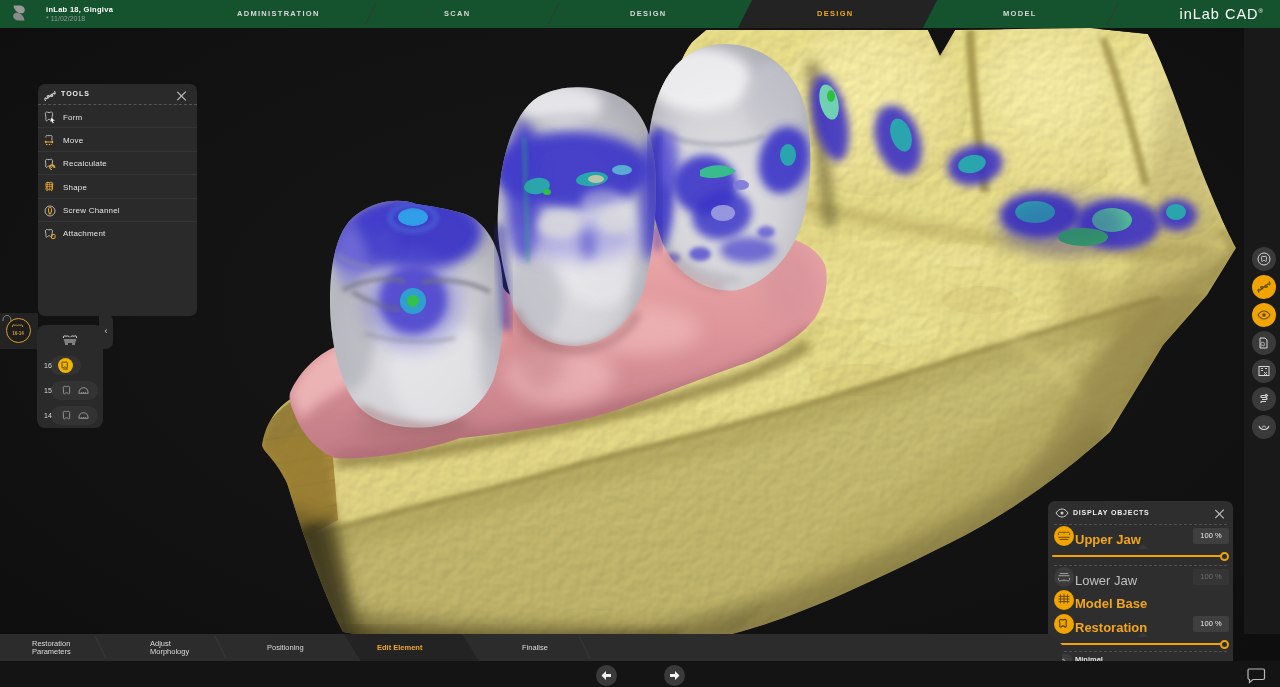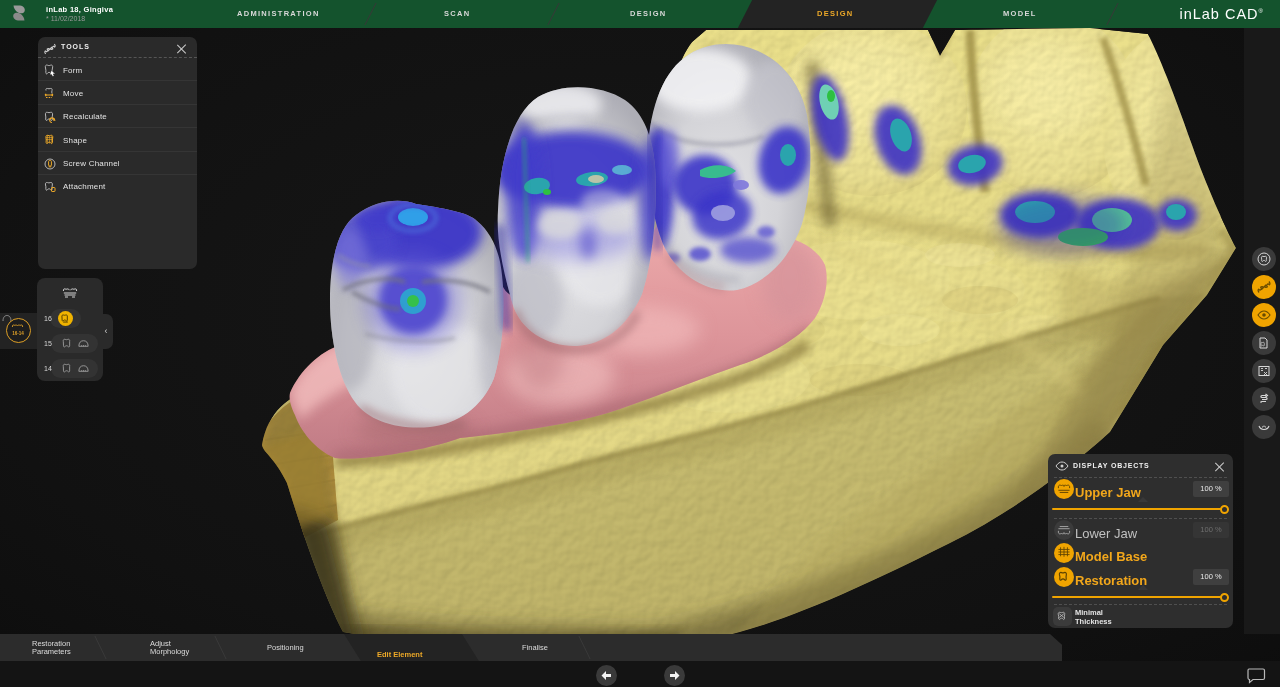--- a/index.html
+++ b/index.html
@@ -10,21 +10,21 @@
   #topbar { position:absolute; left:0; top:0; width:1280px; height:28px; background:#14532d; z-index:20; }
   #topbar .sep { position:absolute; top:3px; height:22px; width:1px; background:#383838; transform:skewX(-27deg); }
   #designtab { position:absolute; left:745px; top:0; width:185px; height:28px; background:#232323; transform:skewX(-27deg); }
   .menuitem { position:absolute; top:0; height:28px; line-height:28px; font-size:7.5px; letter-spacing:1.3px; color:#d8d8d8; font-weight:bold; }
   #logo { position:absolute; left:11px; top:4px; }
   #title1 { position:absolute; left:46px; top:5px; font-size:7.5px; font-weight:bold; color:#fff; letter-spacing:.3px;}
   #title2 { position:absolute; left:46px; top:15px; font-size:7px; color:#989898; }
   #brand { position:absolute; right:16px; top:5.5px; font-size:14.5px; color:#fdfdfd; letter-spacing:1px; }
   #brand sup { font-size:6px; }
   
-  .panel { position:absolute; background:#2a2a2a; border-radius:7px; z-index:10; }
+  .panel { position:absolute; background:#2a2a2a; border-radius:7px; z-index:10;margin-top:47px; }
   .dashed { border-top:1px dashed #4f4f4f; }
   
   #tools { left:38px; top:37px; width:159px; height:232px; }
   #tools .hdr { position:relative; height:20px; }
   #tools .hdr .t { position:absolute; left:23px; top:6px; font-size:7px; font-weight:bold; letter-spacing:1px; color:#eee; }
   #tools .row { position:relative; height:23.4px; border-top:1px solid #353535; }
   #tools .row .txt { position:absolute; left:25px; top:7.5px; font-size:8px; color:#e2e2e2; letter-spacing:.2px; }
   #tools .row svg, #tools .hdr svg { position:absolute; left:5px; top:5px; }
   .closex { position:absolute; width:9px; height:9px; }
   .closex:before, .closex:after { content:""; position:absolute; left:4px; top:-1px; width:1.2px; height:12px; background:#cfcfcf; }
@@ -536,21 +536,21 @@
 
   <div id="tabbar">
     <div class="bg"></div>
     <div class="active"></div>
     <div class="tsep" style="left:100px"></div>
     <div class="tsep" style="left:220px"></div>
     <div class="tsep" style="left:584px"></div>
     <div class="tabtxt" style="left:32px; top:5.5px;">Restoration<br>Parameters</div>
     <div class="tabtxt" style="left:150px; top:5.5px;">Adjust<br>Morphology</div>
     <div class="tabtxt" style="left:267px; top:9.5px;">Positioning</div>
-    <div class="tabtxt" style="left:377px; top:9.5px; color:#eda928; font-weight:bold;margin-top:7px;">Edit Element</div>
+    <div class="tabtxt" style="left:377px; top:9.5px; color:#eda928; font-weight:bold;">Edit Element</div>
     <div class="tabtxt" style="left:506px; top:9.5px;margin-left:16px;">Finalise</div>
   </div>
   <div id="bottomstrip"></div>
   <div class="navbtn" style="left:596px;">
       <svg width="13" height="12" viewBox="0 0 13 12">
         <path d="M6,1 L1.5,5.5 L6,10 L6,7 L11,7 L11,4 L6,4 Z" fill="#f2f2f2"></path>
       </svg>
     </div>
   <div class="navbtn" style="left:664px;">
       <svg width="13" height="12" viewBox="0 0 13 12">

